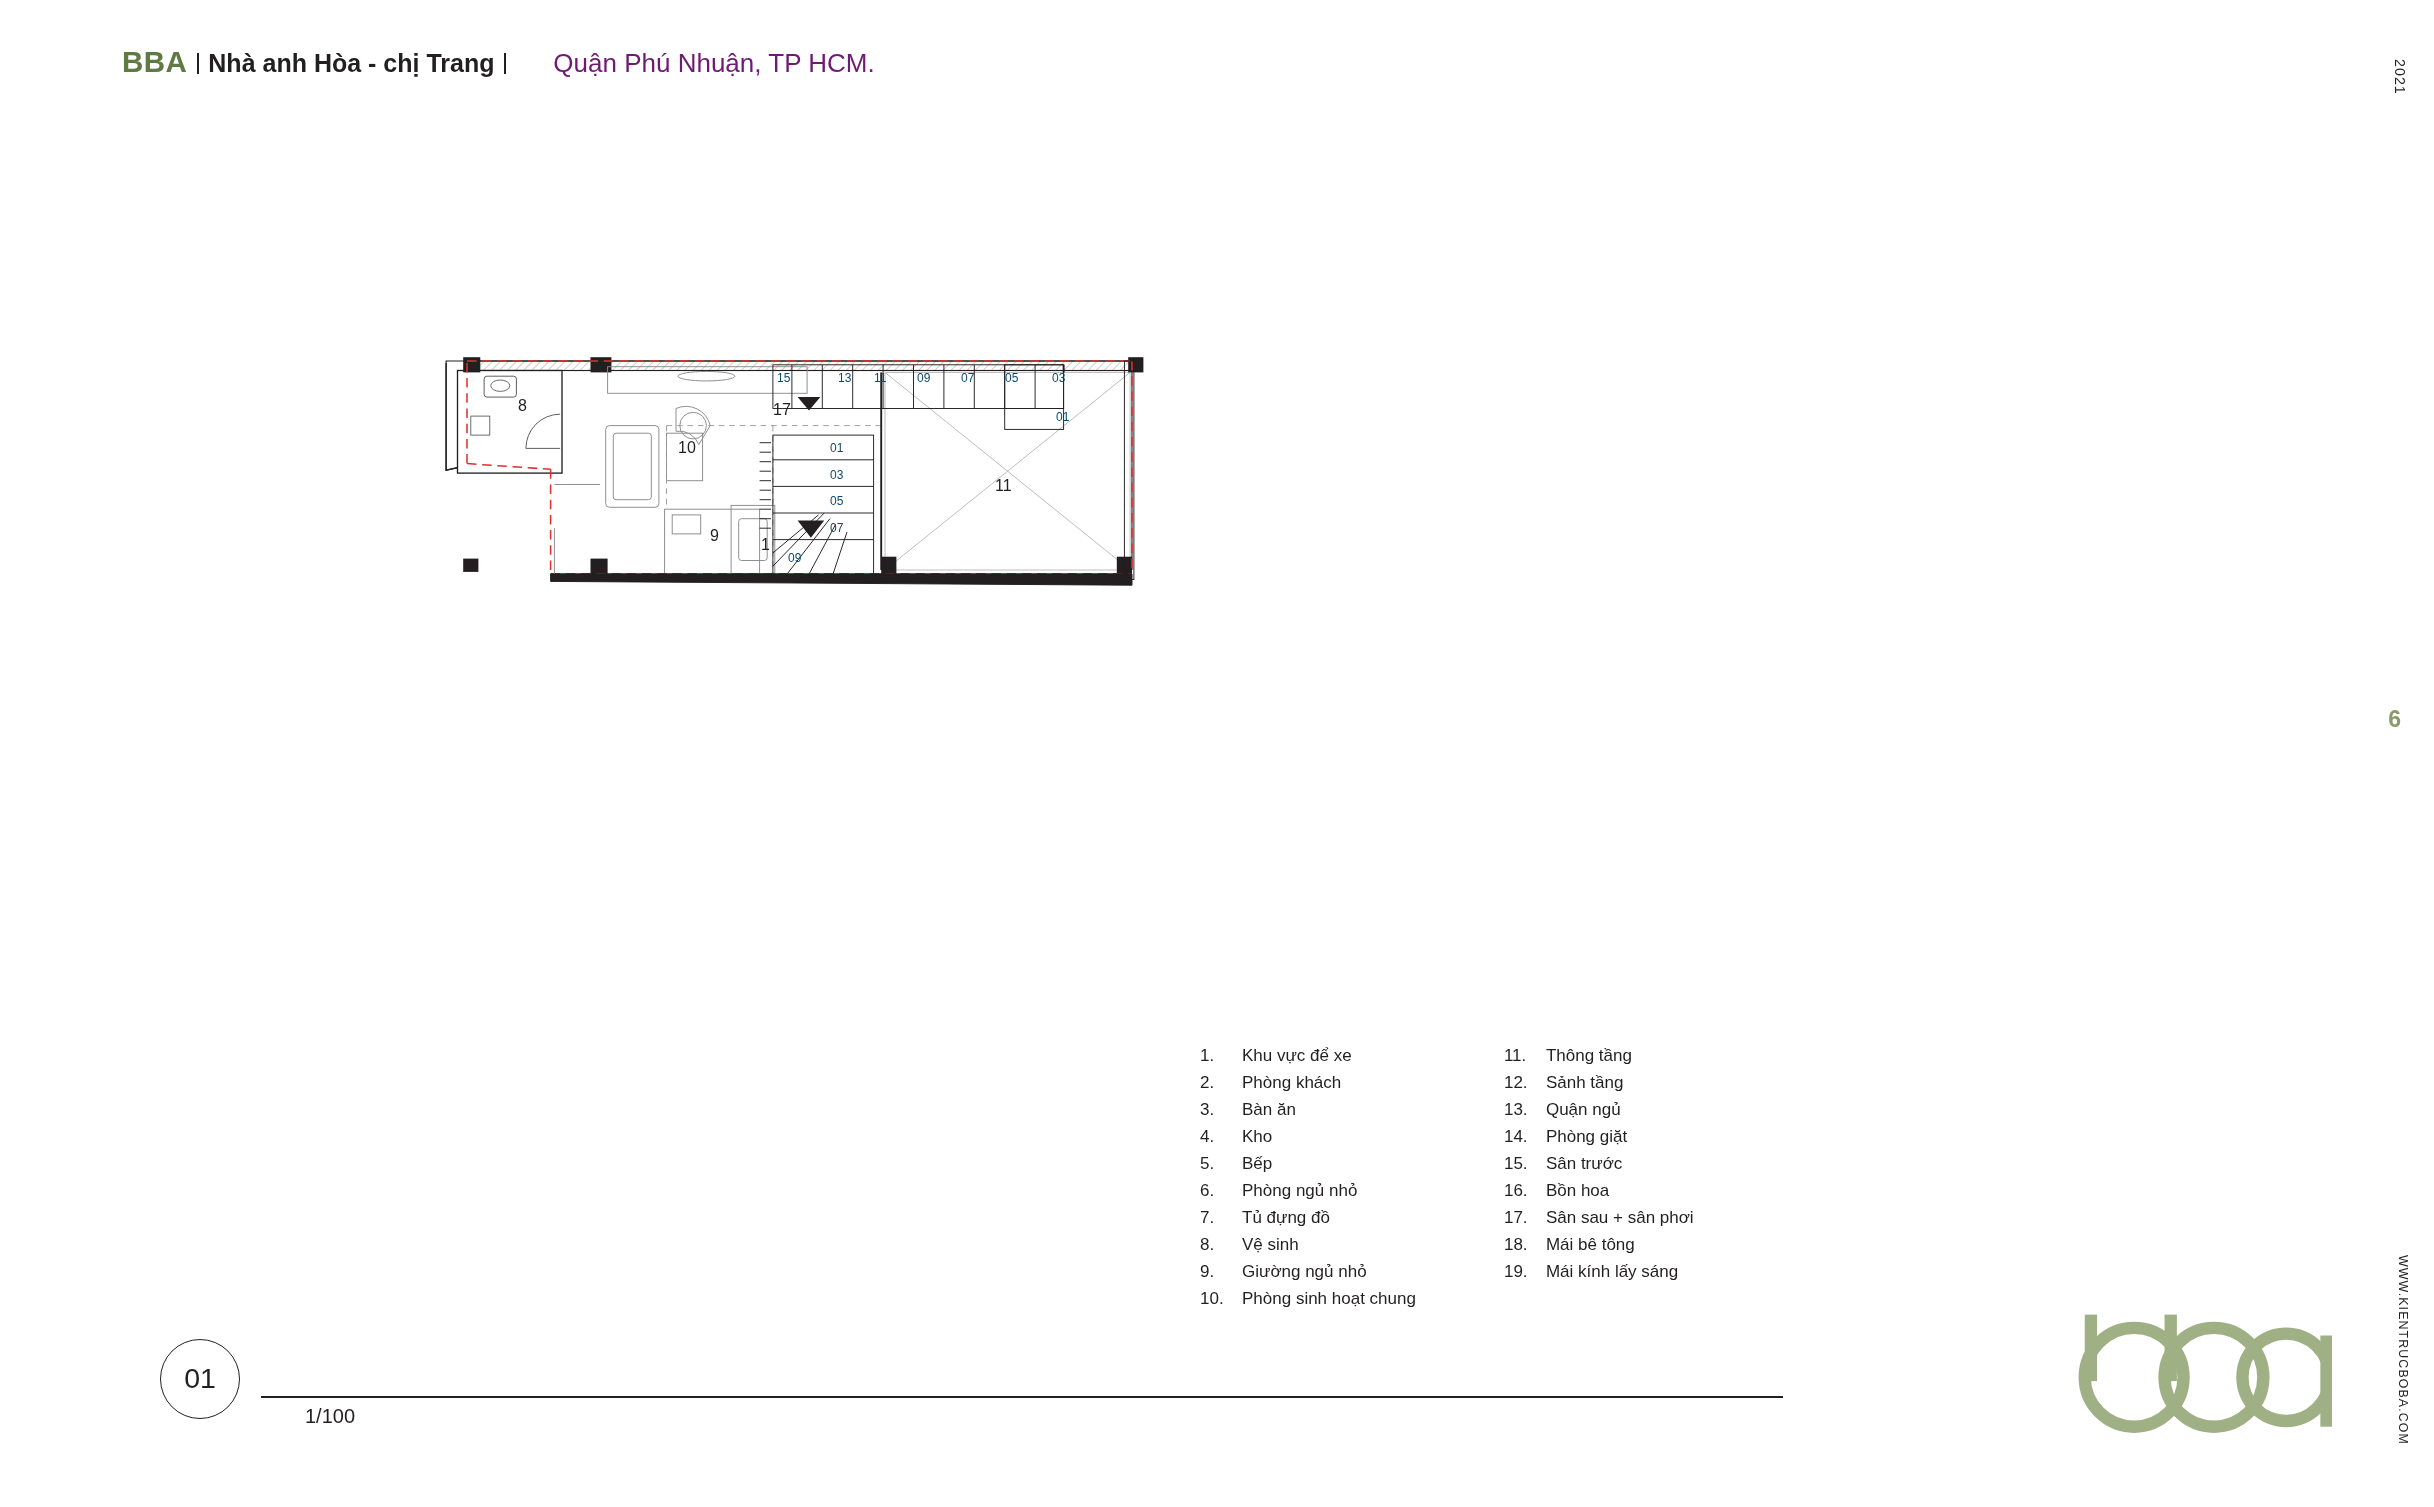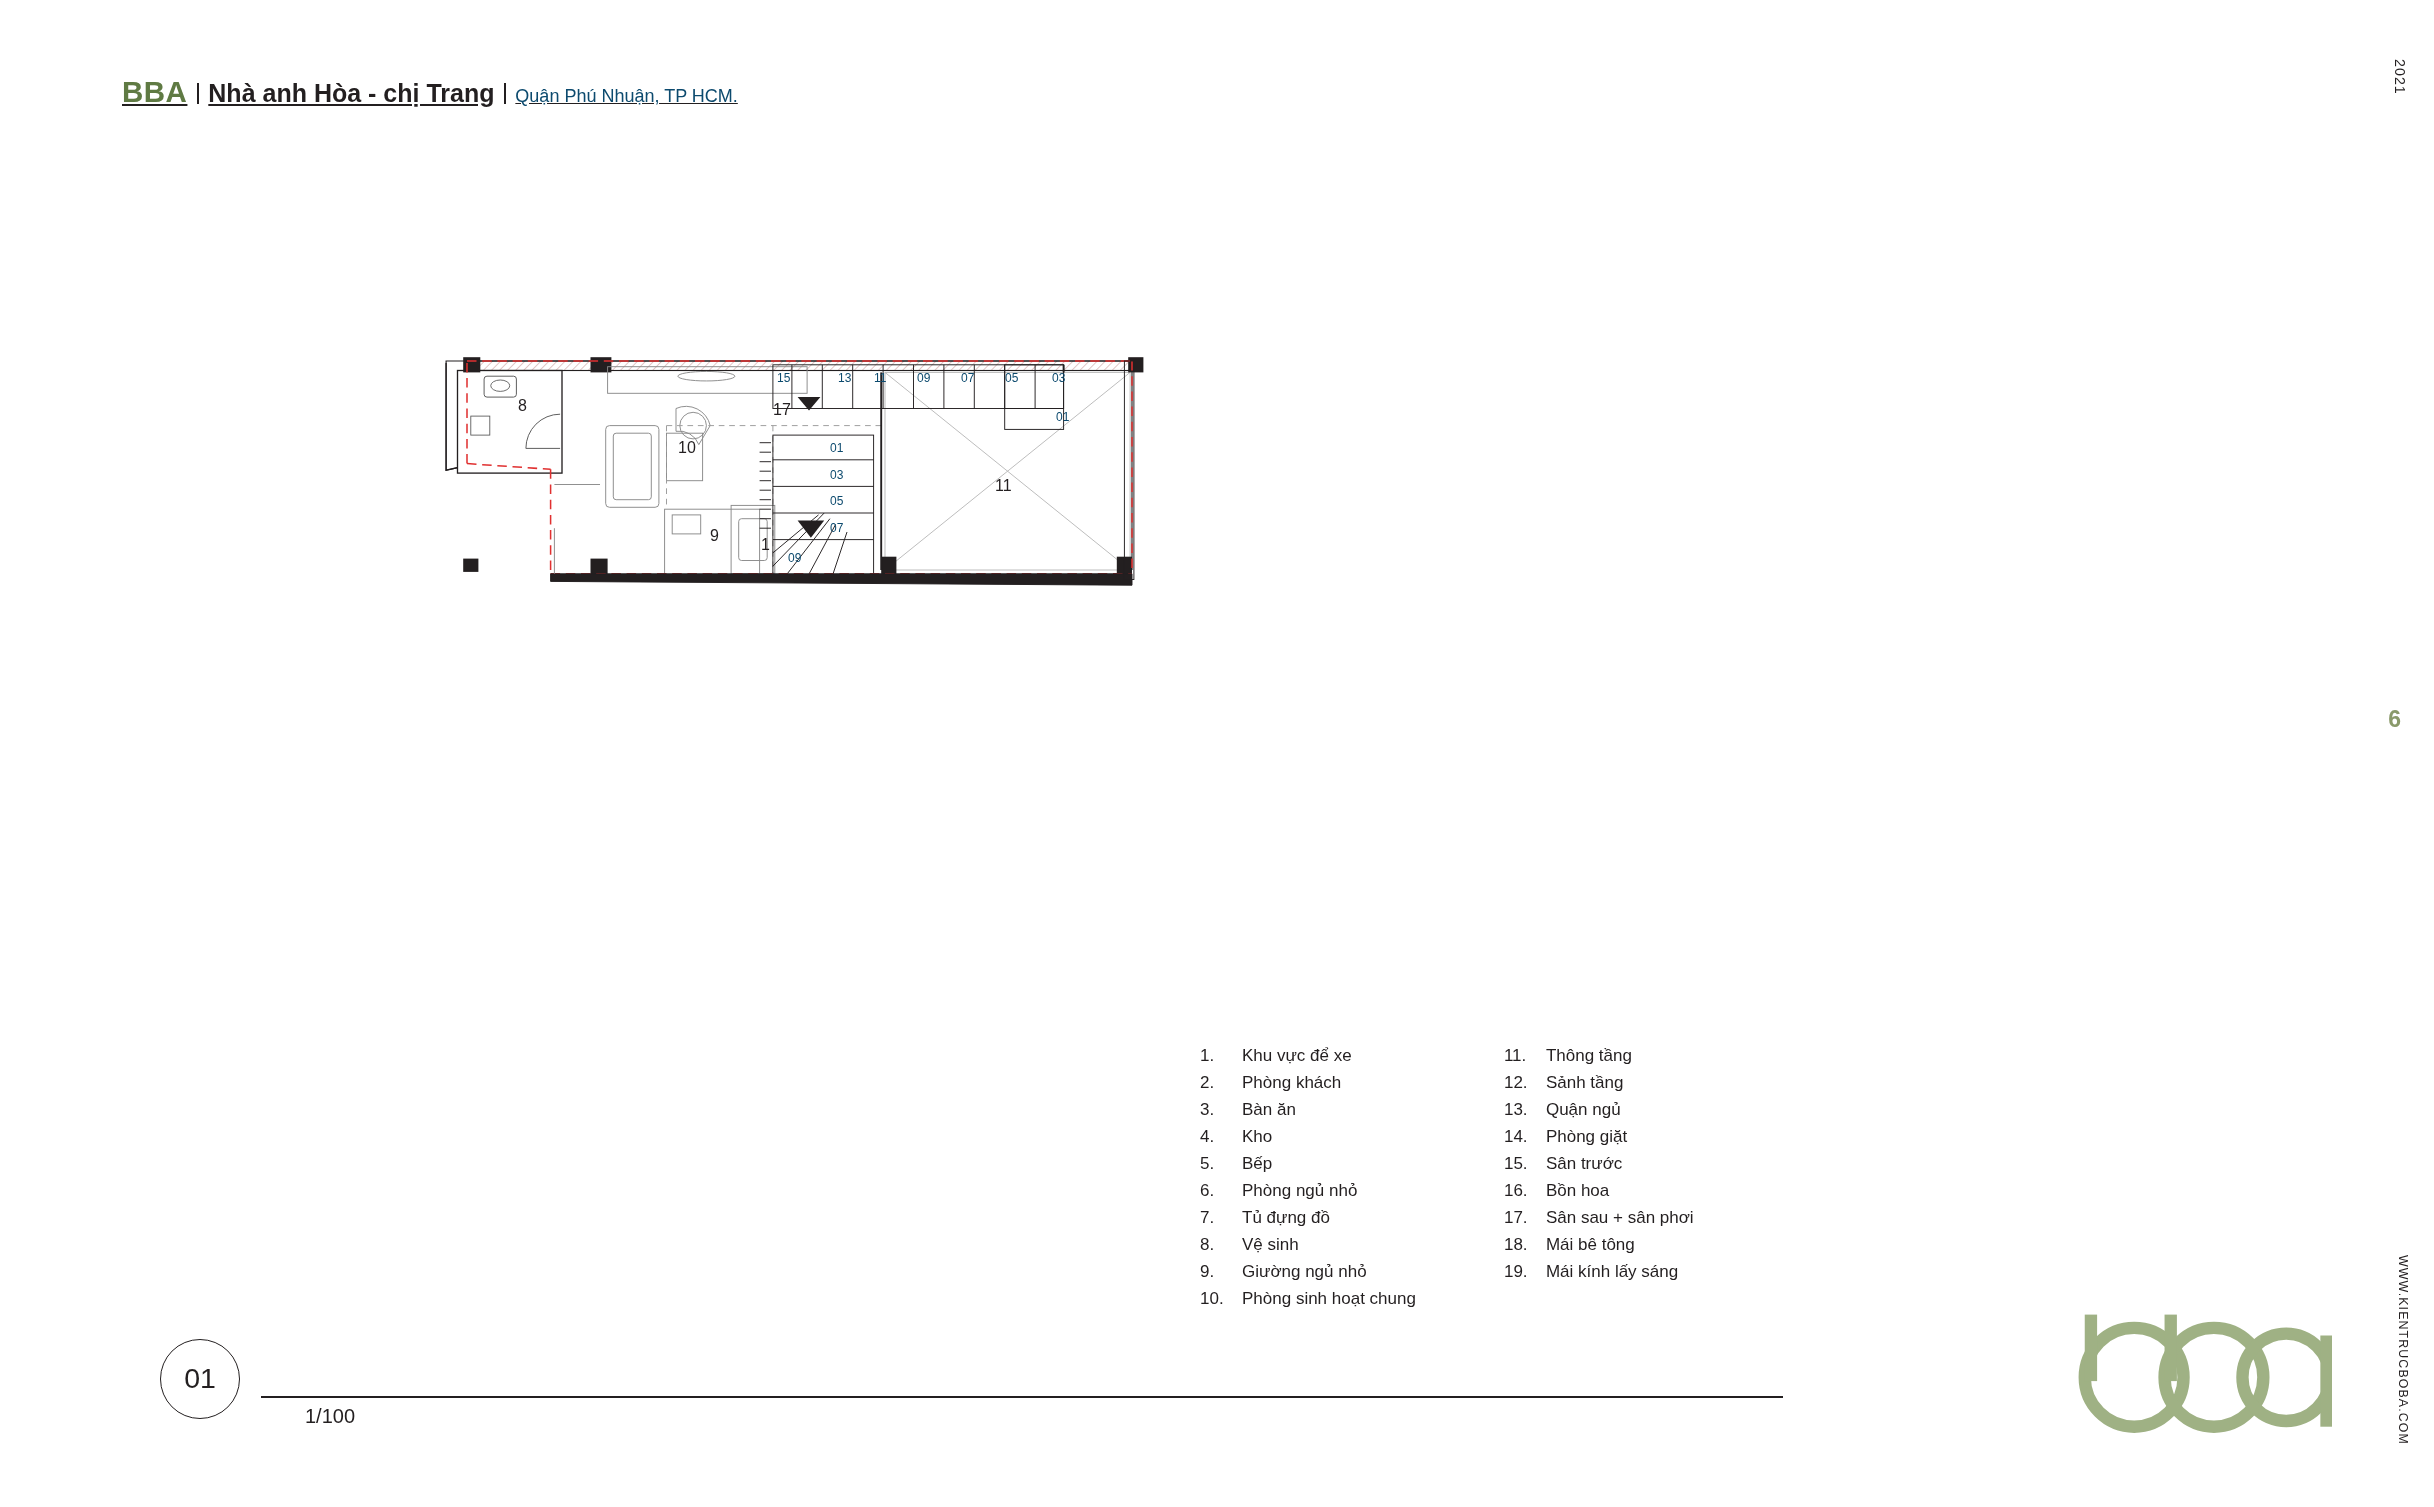--- a/index.html
+++ b/index.html
@@ -13,26 +13,25 @@
     position: relative;
     font-family: "Liberation Sans", sans-serif;
     color: #231f20;
     overflow: hidden;
   }
 
   
   #header {
     position: absolute;
     left: 122px;
-    top: 75px;
+    top: 45px;
     display: flex;
     align-items: baseline;
     gap: 0;
     white-space: nowrap;
-    text-decoration: underline;
   }
   #brand {
     font-size: 29.5px;
     font-weight: bold;
     letter-spacing: 0.5px;
     color: #5f7a43;
   }
   .sep-bar {
     display: inline-block;
     width: 1.9px;
@@ -42,23 +41,24 @@
     position: relative;
     top: 1.9px;
   }
   #project-name {
     font-size: 25px;
     font-weight: bold;
     color: #231f20;
     text-align: right;
   }
   #project-location {
-    font-size: 18px;
+    font-size: 26px;
     font-weight: normal;
-    color: #0c4a6e;
+    color: #701a75;
+    margin-left: 38px;
   }
 
   
   #year {
     position: absolute;
     right: 27px;
     top: 59px;
     font-size: 14.3px;
     color: #231f20;
     writing-mode: vertical-rl;

